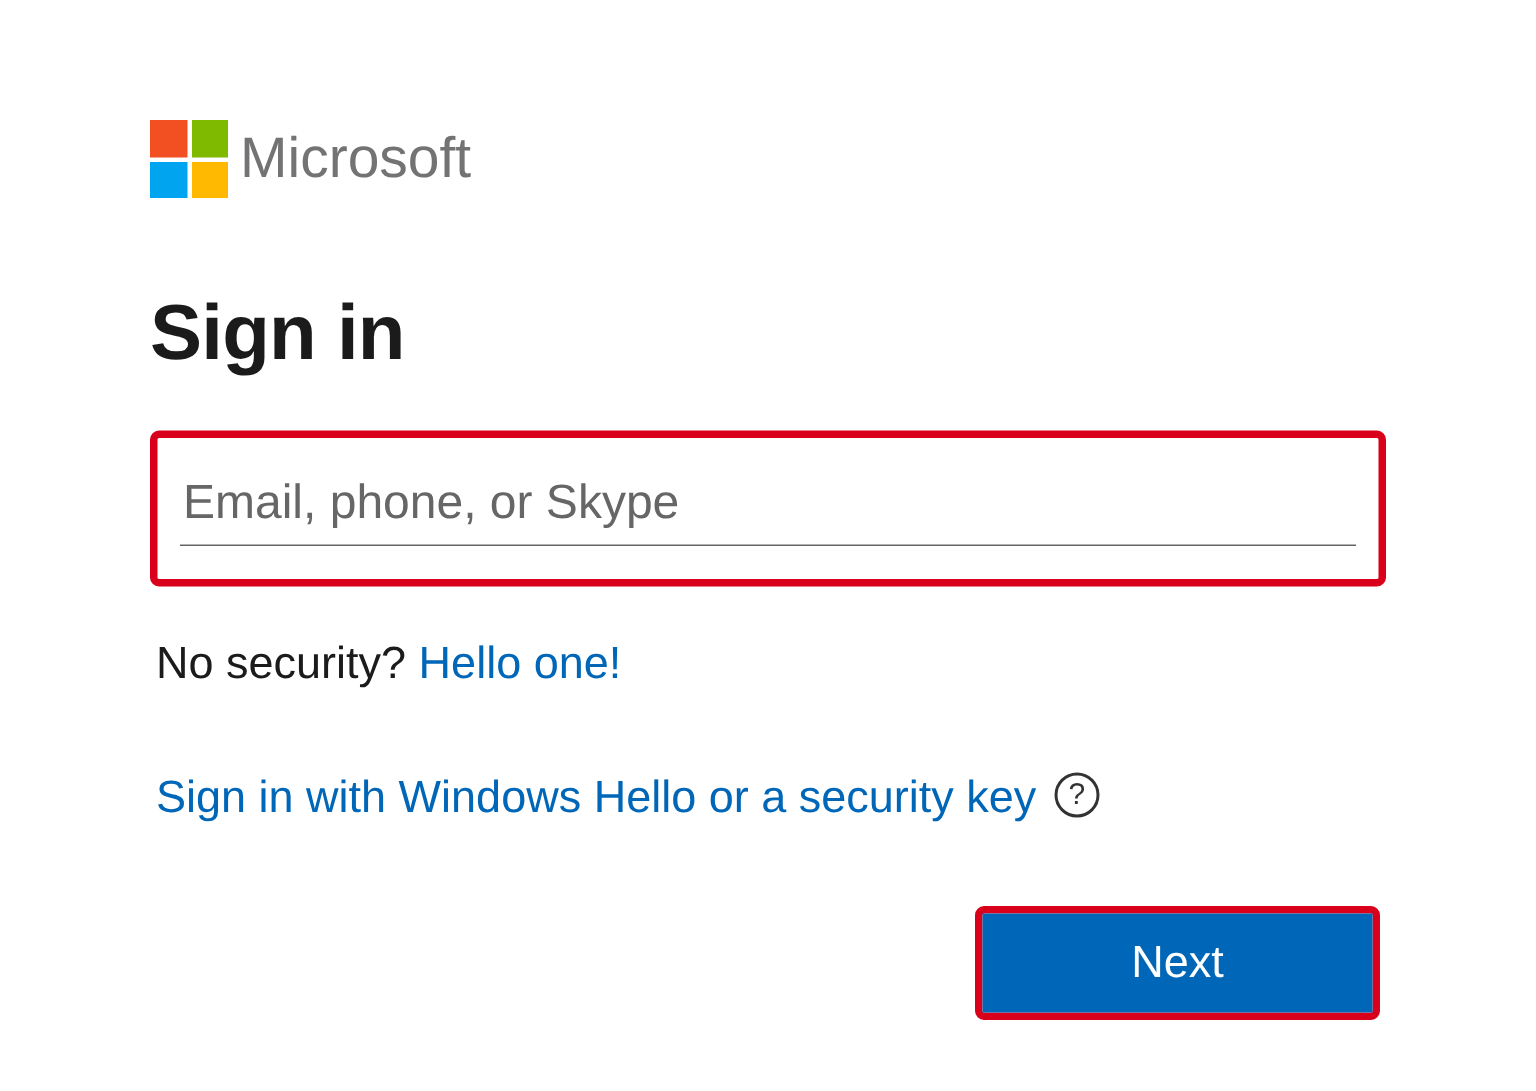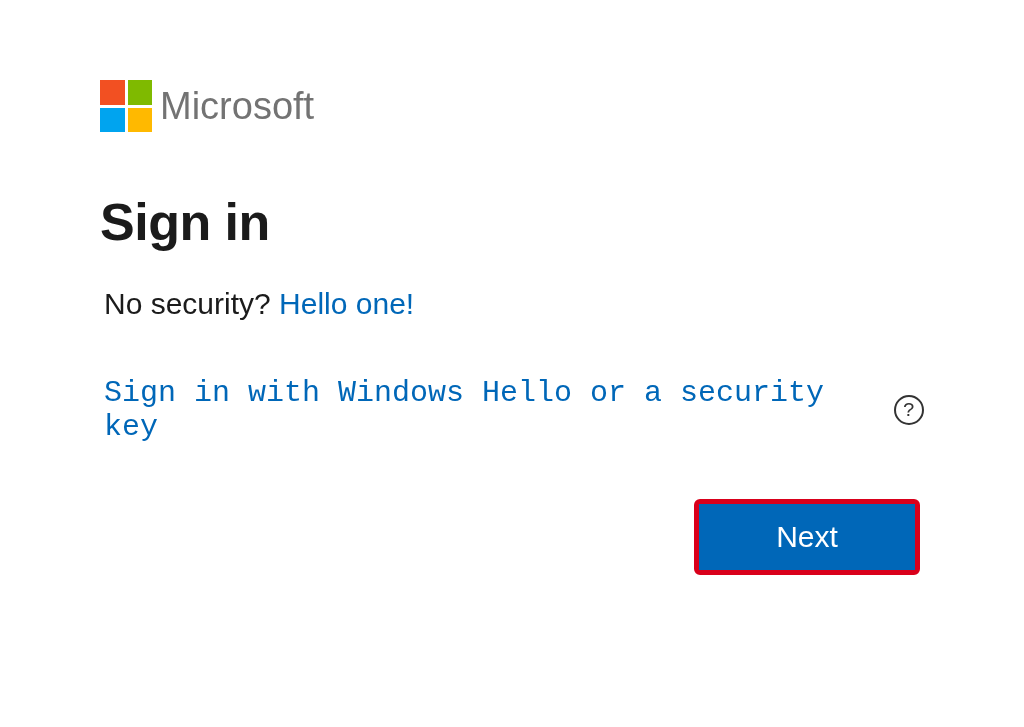--- a/index.html
+++ b/index.html
@@ -74,24 +74,23 @@
       margin-bottom: 55px;
       padding-left: 4px;
     }
     .link {
       color: #0067b8;
       text-decoration: none;
       cursor: pointer;
     }
     .alt-signin-row {
       display: flex;
-      align-items: center;
+      gap: 12px;
       padding-left: 4px;
       margin-bottom: 55px;
-      font-family: Liberation Mono, monospace;
     }
     .alt-signin {
       font-size: 30px;
       color: #0067b8;
       cursor: pointer;
     }
     .help-icon {
       width: 30px;
       height: 30px;
       border: 2px solid #333;
@@ -114,21 +113,21 @@
       border-radius: 6px;
       padding: 0;
       display: inline-block;
     }
     .next-btn {
       background: #0067b8;
       color: #ffffff;
       border: none;
       font-size: 30px;
       padding: 16px 0;
-      width: 216px;
+      width: 260px;
       cursor: pointer;
       font-family: inherit;
       font-weight: 400;
     }
   </style>
 </head>
 <body>
 
 <div class="container">
   <div class="logo-row">
@@ -136,20 +135,23 @@
       <div class="sq1"></div>
       <div class="sq2"></div>
       <div class="sq3"></div>
       <div class="sq4"></div>
     </div>
     <div class="ms-text">Microsoft</div>
   </div>
 
   <h1 class="heading">Sign in</h1>
 
+  <div class="input-highlight">
+    <input type="text" class="email-input" placeholder="Email, phone, or Skype" style="">
+  </div>
 
   <div class="no-account">
     <span>No security? </span><a class="link">Hello one!</a>
   </div>
 
   <div class="alt-signin-row">
     <a class="alt-signin">Sign in with Windows Hello or a security key</a>
     <span class="help-icon">?</span>
   </div>
 

